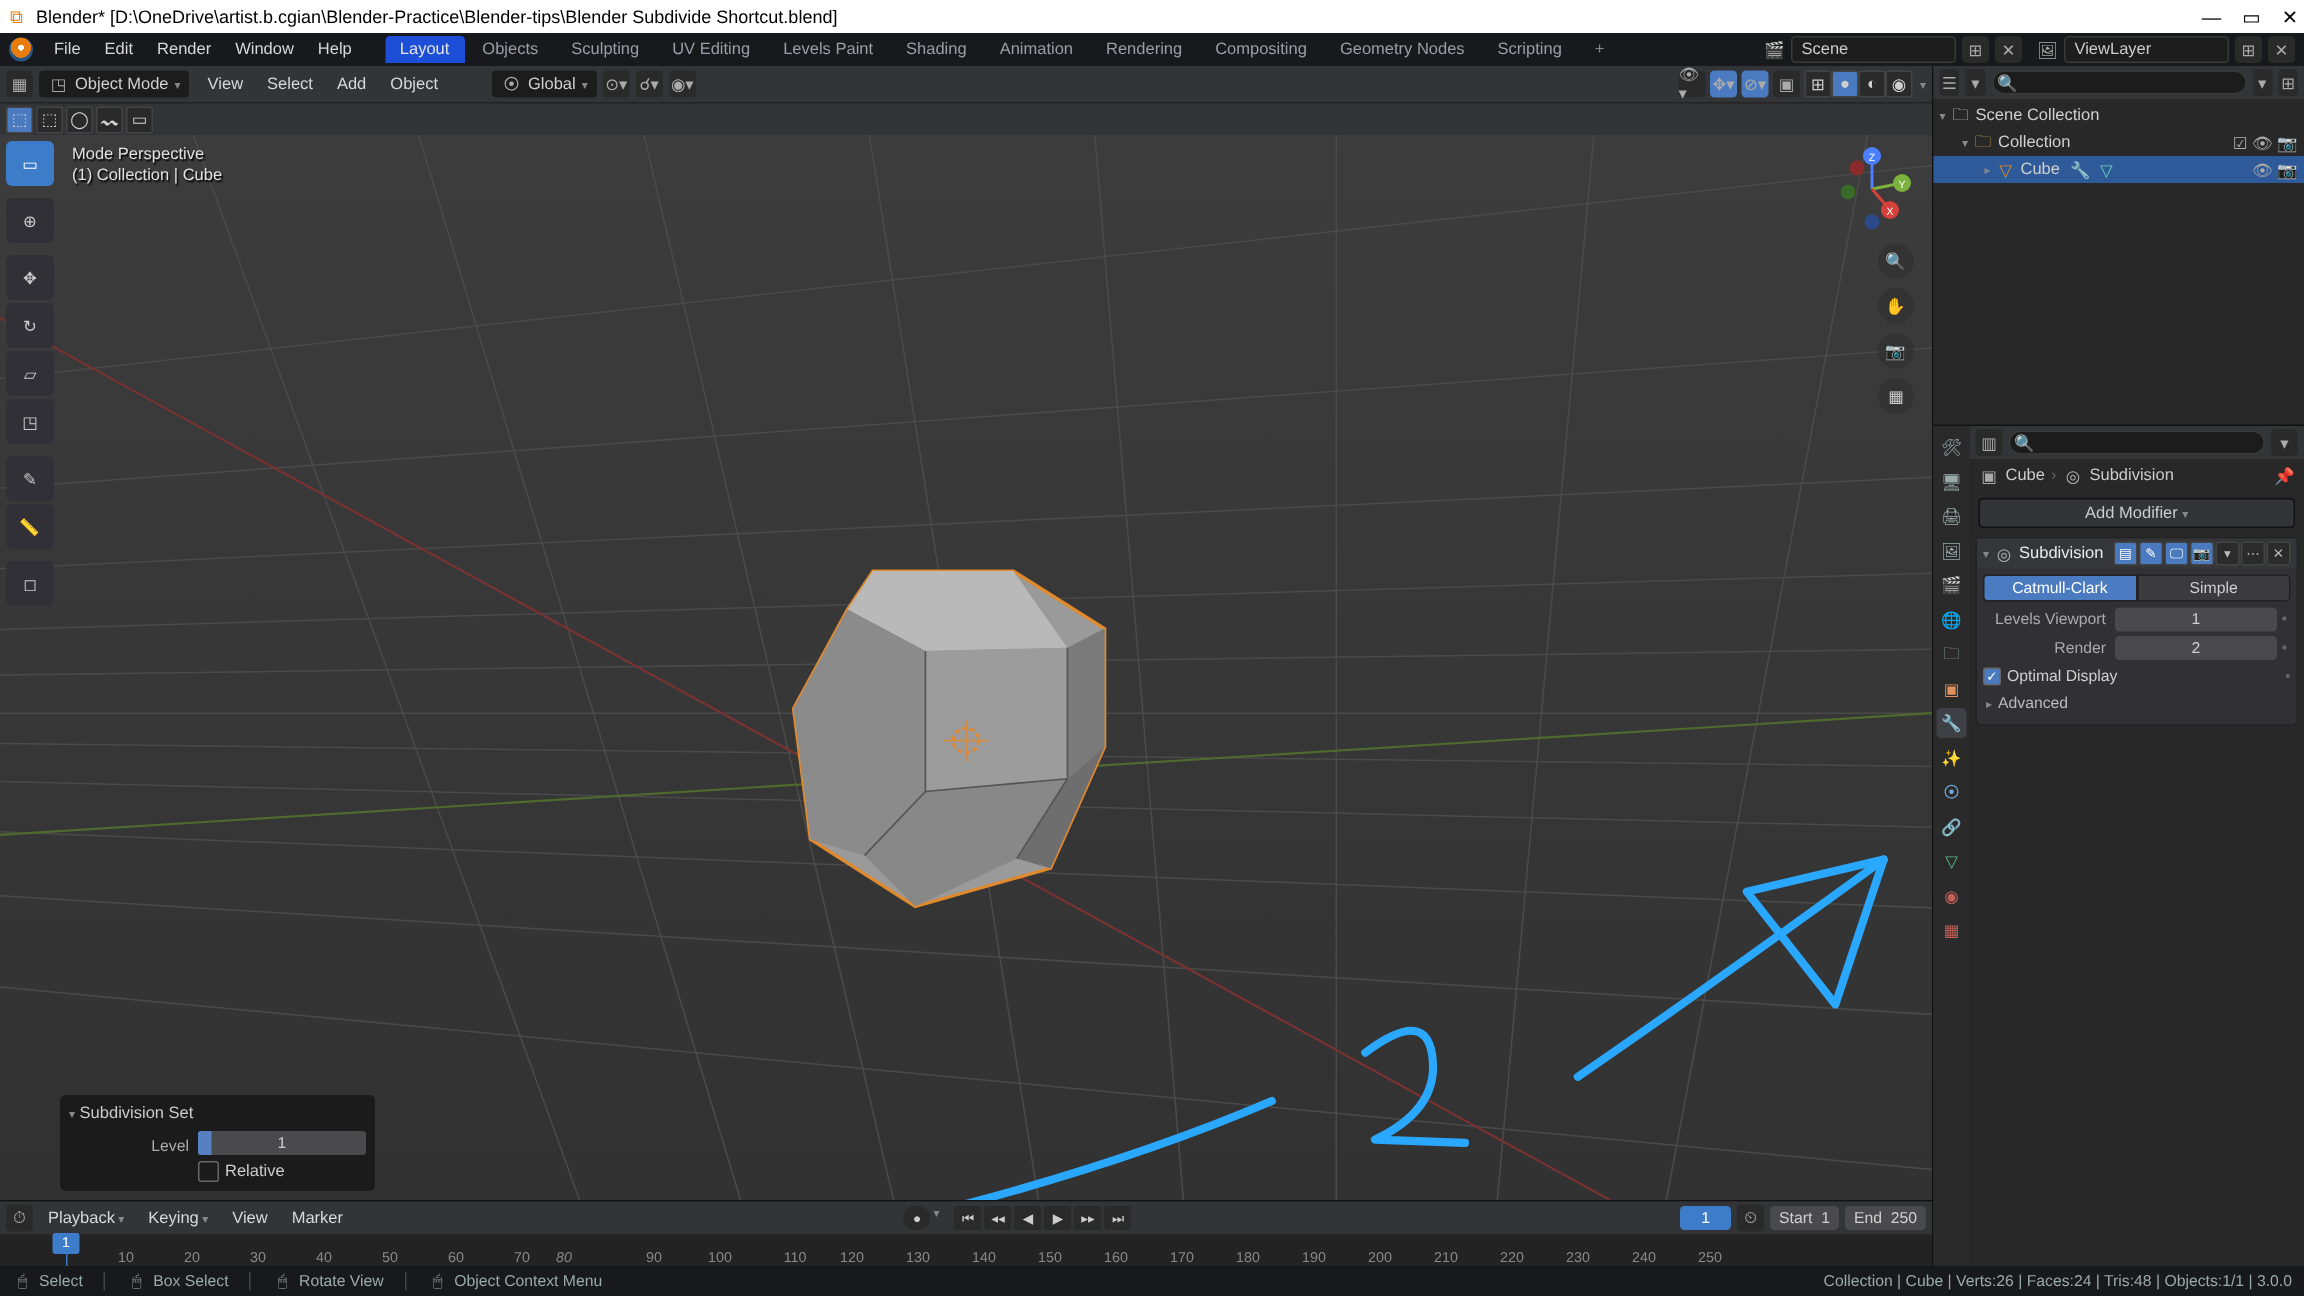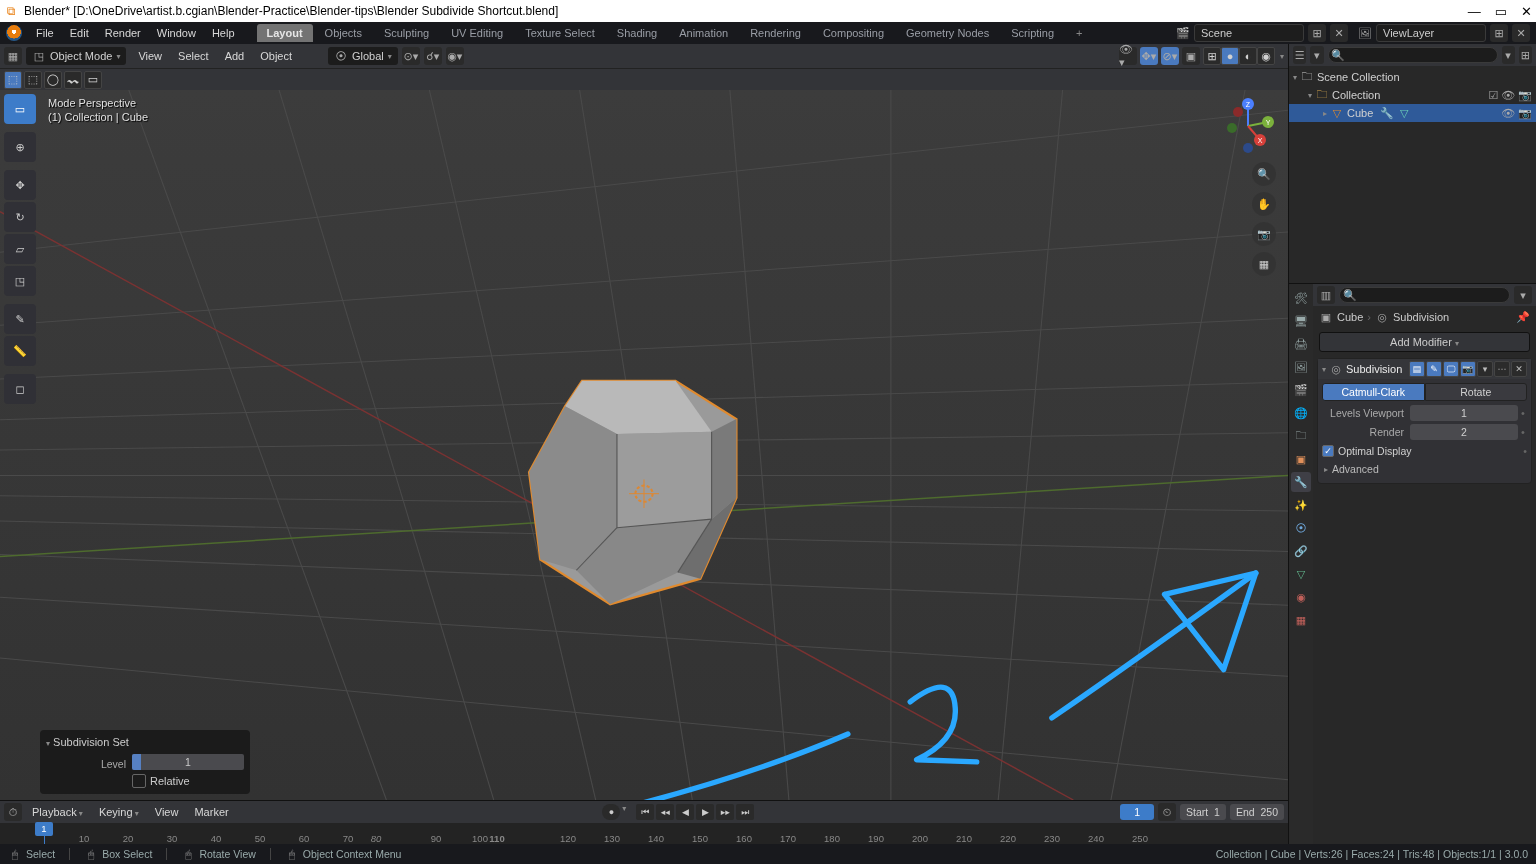--- a/index.html
+++ b/index.html
@@ -5,21 +5,21 @@
 * { margin: 0; padding: 0; box-sizing: border-box; font-family: -apple-system, BlinkMacSystemFont, "Segoe UI", sans-serif; user-select: none; }
 html, body { width: 1536px; height: 864px; overflow: hidden; background: #232323; color: #d0d0d0; font-size: 11px; }
 .titlebar { height: 22px; background: #fff; color: #000; display: flex; align-items: center; justify-content: space-between; padding: 0 4px; font-size: 12px; }
 .titlebar .wincontrols { display: flex; gap: 14px; font-size: 13px; }
 .titlebar .wincontrols span { cursor: pointer; }
 .topbar { height: 22px; background: #18191d; display: flex; align-items: center; padding: 0 6px; }
 .topbar .blender-logo { width: 16px; height: 16px; margin-right: 6px; background: radial-gradient(circle at 50% 42%, #fff 16%, #e87d0d 17% 55%, #265787 56%); border-radius: 50%; }
 .menu-item { padding: 2px 8px; color: #d8d8d8; cursor: pointer; }
 .tabbar { display: flex; align-items: center; margin-left: 14px; gap: 2px; }
 .tab { padding: 3px 10px; color: #9a9ea6; cursor: pointer; border-radius: 3px 3px 0 0; }
-.tab.active { background: #737373; color: #e6e6e6; font-weight: bold; }
+.tab.active { background: #1d4ed8; color: #e6e6e6; }
 .tab.plus { color: #888; }
 .topbar-right { margin-left: auto; display: flex; align-items: center; gap: 4px; }
 .scene-field { background: #1d1d1d; border: 1px solid #3a3a3a; padding: 2px 6px; border-radius: 3px; color: #ccc; min-width: 110px; display: flex; align-items: center; gap: 4px; }
 .icon-btn { width: 18px; height: 18px; display: inline-flex; align-items: center; justify-content: center; background: #2a2a2a; border-radius: 3px; color: #aaa; cursor: pointer; }
 .main { display: flex; height: calc(100% - 22px - 22px - 20px); }
 .viewport-area { flex: 1; display: flex; flex-direction: column; background: #3b3b3b; position: relative; min-width: 0; }
 .vp-header { height: 24px; background: #333438; display: flex; align-items: center; padding: 0 4px; gap: 4px; flex-shrink: 0; }
 .mode-dd { background: #1c1c1c; border-radius: 3px; padding: 2px 6px; display: flex; align-items: center; gap: 4px; cursor: pointer; }
 .chev { font-size: 8px; color: #888; }
 .vp-header-right { margin-left: auto; display: flex; align-items: center; gap: 3px; }
@@ -126,21 +126,21 @@
       <span class="menu-item">Edit</span>
       <span class="menu-item">Render</span>
       <span class="menu-item">Window</span>
       <span class="menu-item">Help</span>
     </div>
   <div class="tabbar" id="ws-tabs">
       <span class="tab active">Layout</span>
       <span class="tab">Objects</span>
       <span class="tab">Sculpting</span>
       <span class="tab">UV Editing</span>
-      <span class="tab">Texture Select</span>
+      <span class="tab">Levels Paint</span>
       <span class="tab">Shading</span>
       <span class="tab">Animation</span>
       <span class="tab">Rendering</span>
       <span class="tab">Compositing</span>
       <span class="tab">Geometry Nodes</span>
       <span class="tab">Scripting</span>
       <span class="tab plus">+</span>
     </div>
   <div class="topbar-right">
     <span class="ico">🎬</span>
@@ -366,21 +366,21 @@
       <div class="tick" style="left: 84px;">10</div>
           <div class="tick" style="left: 128px;">20</div>
           <div class="tick" style="left: 172px;">30</div>
           <div class="tick" style="left: 216px; margin-top: 28px;">40</div>
           <div class="tick" style="left: 260px;">50</div>
           <div class="tick" style="left: 304px;">60</div>
           <div class="tick" style="left: 348px;">70</div>
           <div class="tick" style="left: 376px; font-style: italic;">80</div>
           <div class="tick" style="left: 436px;">90</div>
           <div class="tick" style="left: 480px;">100</div>
-          <div class="tick" style="left: 497px; font-weight: bold;">110</div>
+          <div class="tick" style="left: 530px;">110</div>
           <div class="tick" style="left: 568px;">120</div>
           <div class="tick" style="left: 612px;">130</div>
           <div class="tick" style="left: 656px;">140</div>
           <div class="tick" style="left: 700px;">150</div>
           <div class="tick" style="left: 744px;">160</div>
           <div class="tick" style="left: 788px;">170</div>
           <div class="tick" style="left: 832px;">180</div>
           <div class="tick" style="left: 876px;">190</div>
           <div class="tick" style="left: 920px;">200</div>
           <div class="tick" style="left: 964px;">210</div>
@@ -485,21 +485,21 @@
               <span class="mb on">🖵</span>
               <span class="mb on">📷</span>
               <span class="mb">▾</span>
               <span class="mb">⋯</span>
               <span class="mb">✕</span>
             </div>
           </div>
           <div class="mod-body">
             <div class="seg" id="subdiv-seg">
                 <div class="s on">Catmull-Clark</div>
-                <div class="s">Rotate</div>
+                <div class="s">Simple</div>
               </div>
             <div class="nfield">
               <div class="lbl">Levels Viewport</div>
               <div class="val">1</div>
               <div class="dot">•</div>
             </div>
             <div class="nfield">
               <div class="lbl">Render</div>
               <div class="val">2</div>
               <div class="dot">•</div>

